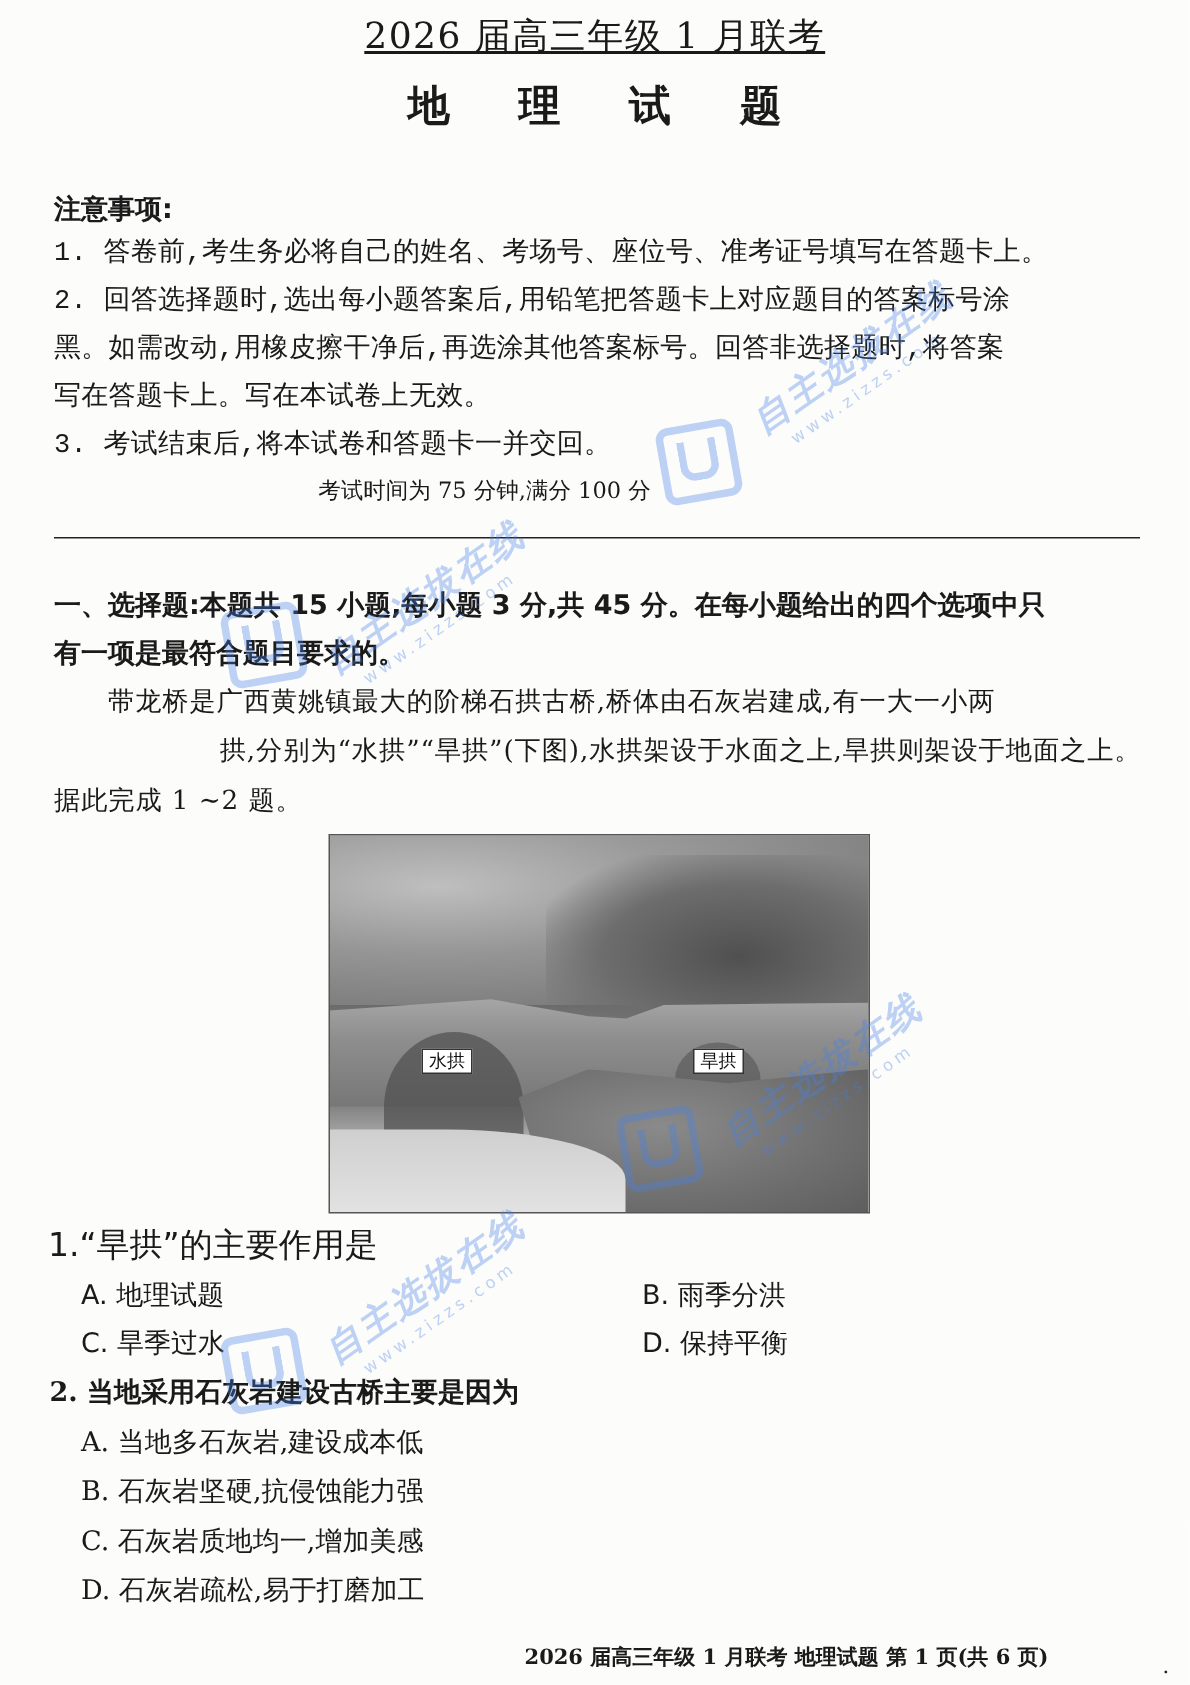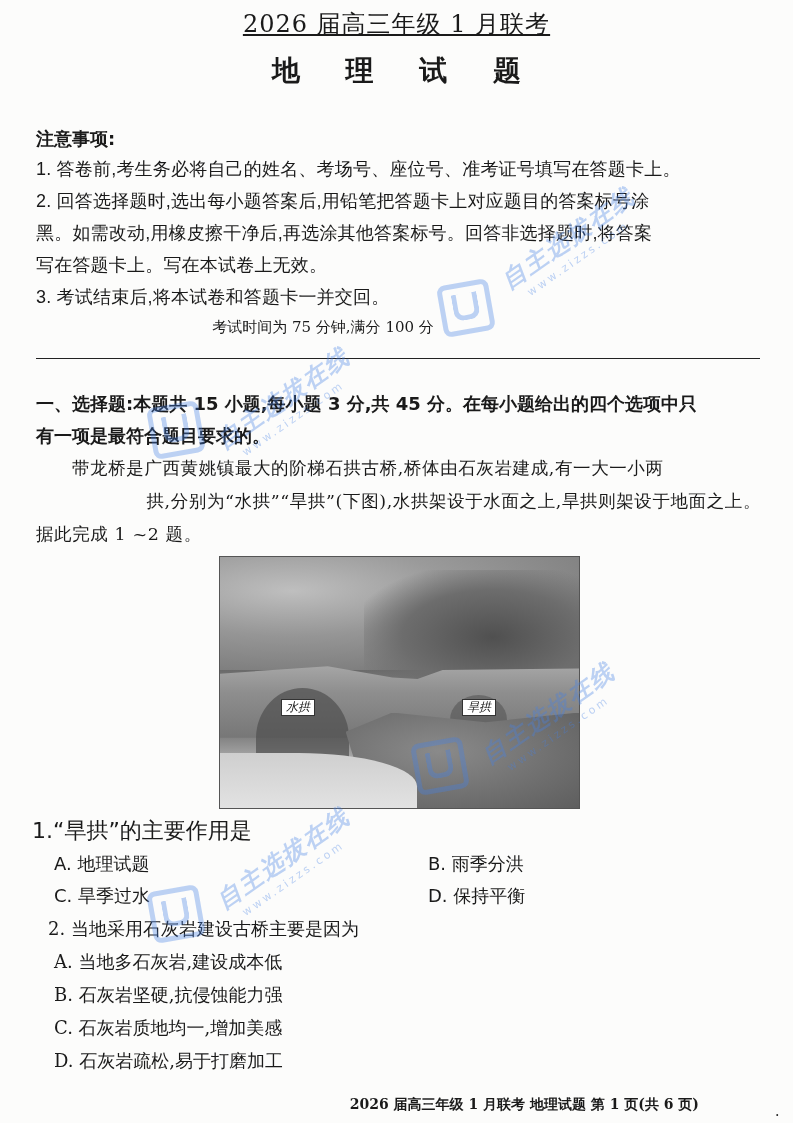--- a/index.html
+++ b/index.html
@@ -37,21 +37,21 @@
     }
     .notice-head {
       left: 36px; top: 127px;
       font-size: 18px; font-weight: bold;
       font-family: "DejaVu Sans", "Liberation Sans", sans-serif;
     }
     .line {
       left: 36px; width: 725px;
       font-size: 18px;
       line-height: 32px;
-      font-family: Liberation Sans, sans-serif;
+      font-family: Liberation Mono, monospace;
       white-space: nowrap;
       letter-spacing: 0.2px;
     }
     .center-line {
       left: 0; width: 646px; text-align: center;
       font-size: 15px;
       font-family: "DejaVu Serif", "Liberation Serif", serif;
     }
     .rule {
       left: 36px; width: 724px; top: 358px;
@@ -116,21 +116,20 @@
     }
     .photo-label {
       position: absolute;
       background: #ffffff;
       border: 1px solid #333;
       font-size: 12px;
       padding: 0 4px;
       line-height: 15px;
       font-family: "DejaVu Sans", "Liberation Sans", sans-serif;
       color: #111;
-      font-style: italic;
     }
     .q {
       left: 32px;
       font-size: 22px;
       line-height: 32px;
       font-family: "DejaVu Sans", "Liberation Sans", sans-serif;
       white-space: nowrap;
     }
     .opt {
       font-size: 18px;
@@ -217,21 +216,21 @@
   <span class="photo-label" style="left:61px; top:142px;">水拱</span>
   <span class="photo-label" style="left:242px; top:142px;">旱拱</span>
 </div>
 
 <div class="abs q" style="top:815px;">1.“旱拱”的主要作用是</div>
 <div class="abs opt" style="top:848px; left:54px;">A. 地理试题</div>
 <div class="abs opt" style="top:848px; left:428px;">B. 雨季分洪</div>
 <div class="abs opt" style="top:880px; left:54px;">C. 旱季过水</div>
 <div class="abs opt" style="top:880px; left:428px;">D. 保持平衡</div>
 
-<div class="abs q opt2" style="top:913px; left:48px;">2. 当地采用石灰岩建设古桥主要是因为</div>
+<div class="abs q opt2" style="top:913px; left:33px;font-weight:bold;">2. 当地采用石灰岩建设古桥主要是因为</div>
 <div class="abs opt2" style="top:946px; left:54px;">A. 当地多石灰岩,建设成本低</div>
 <div class="abs opt2" style="top:979px; left:54px;">B. 石灰岩坚硬,抗侵蚀能力强</div>
 <div class="abs opt2" style="top:1012px; left:54px;">C. 石灰岩质地均一,增加美感</div>
 <div class="abs opt2" style="top:1045px; left:54px;">D. 石灰岩疏松,易于打磨加工</div>
 
 <div class="abs footer">2026 届高三年级 1 月联考  地理试题  第 1 页(共 6 页)</div>
 <div class="abs dot">.</div>
 
 <div class="wm-logo" style="left:440px; top:282px;"></div>
 <div class="wm" style="left:495px; top:270px;">

